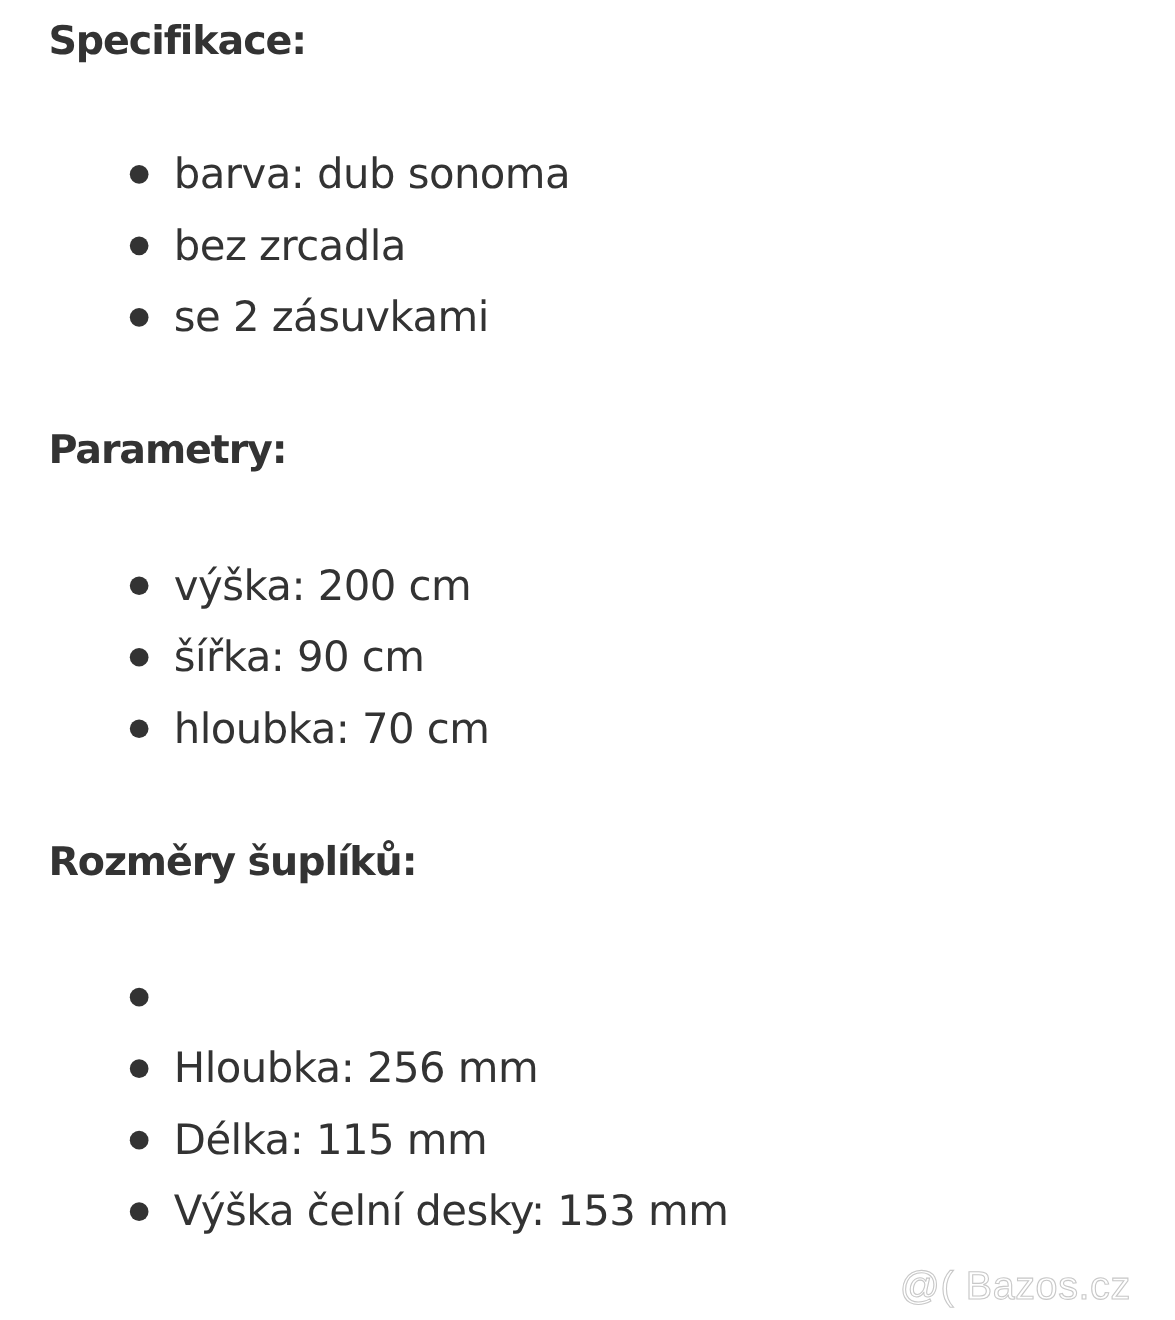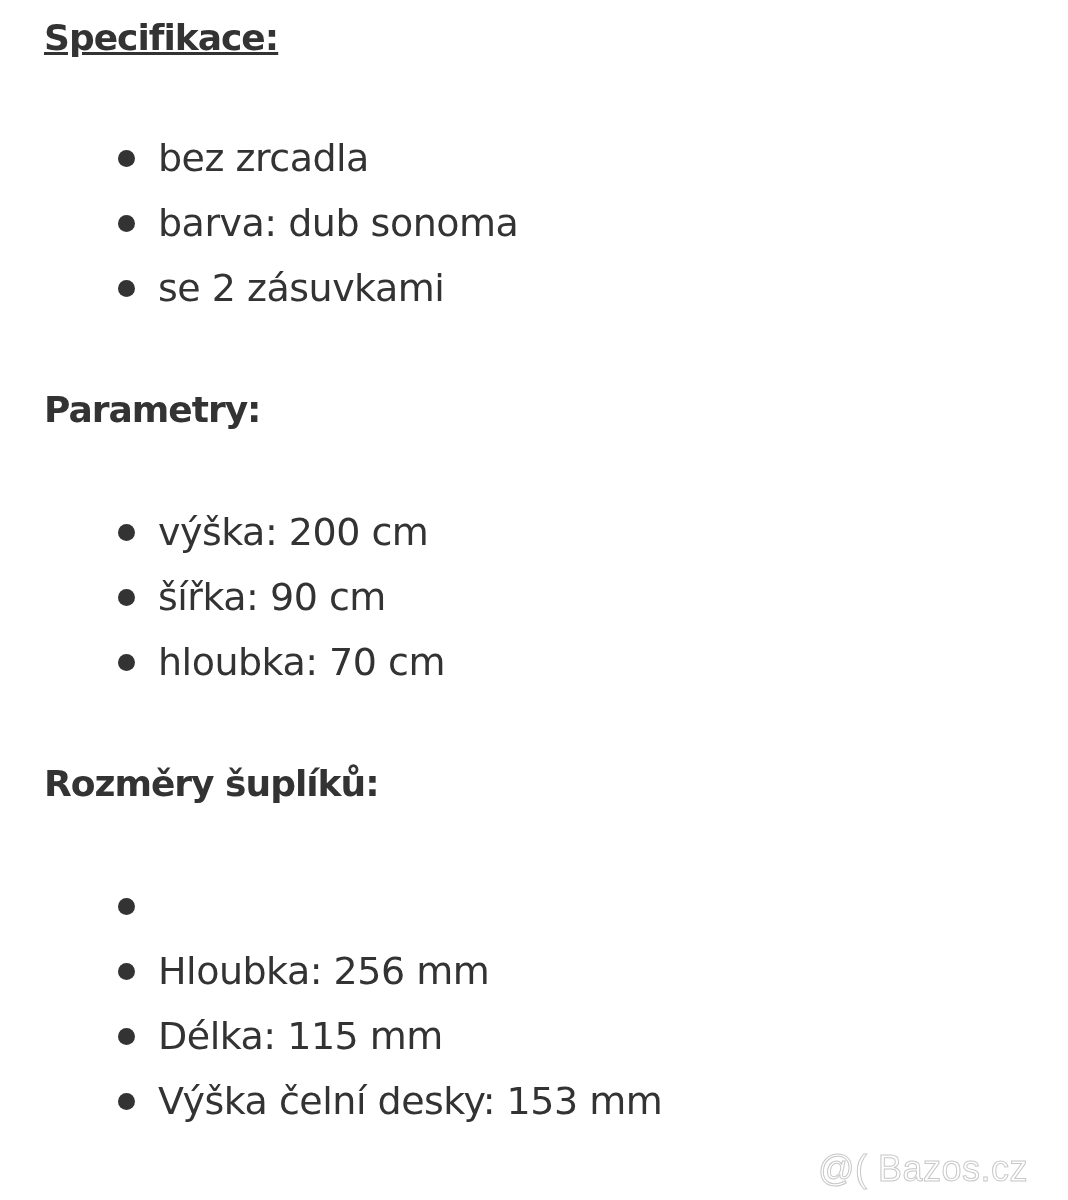--- a/index.html
+++ b/index.html
@@ -60,26 +60,26 @@
       font-family: "Liberation Sans", sans-serif;
       font-size: 36px;
       color: #ffffff;
       -webkit-text-stroke: 1px #c8c8c8;
       letter-spacing: 0.5px;
     }
   </style>
 </head>
 <body>
 
-<div class="section" style="top:16px;text-decoration:underline;">
+<div class="section" style="top:16px;">
   <h2 class="heading">Specifikace:</h2>
 </div>
 <ul class="items" style="top:126px; left:114px;">
+  <li><span class="bullet"></span><span>barva: dub sonoma</span></li>
   <li><span class="bullet"></span><span>bez zrcadla</span></li>
-  <li><span class="bullet"></span><span>barva: dub sonoma</span></li>
   <li><span class="bullet"></span><span>se 2 zásuvkami</span></li>
 </ul>
 
 <div class="section" style="top:388px;">
   <h2 class="heading">Parametry:</h2>
 </div>
 <ul class="items" style="top:500px; left:114px;">
   <li><span class="bullet"></span><span>výška: 200 cm</span></li>
   <li><span class="bullet"></span><span>šířka: 90 cm</span></li>
   <li><span class="bullet"></span><span>hloubka: 70 cm</span></li>

